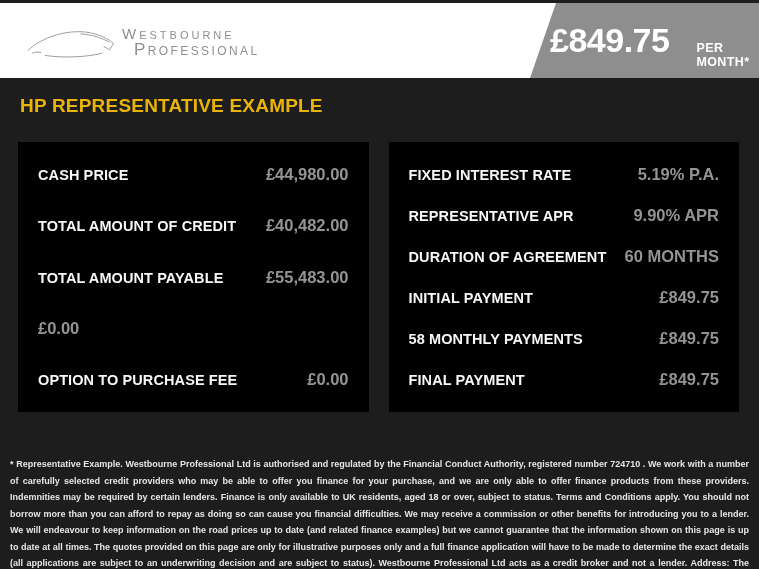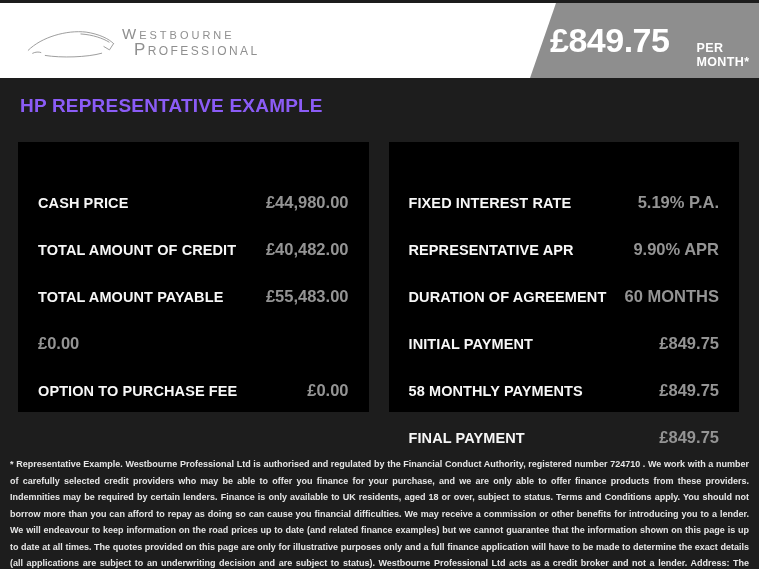--- a/index.html
+++ b/index.html
@@ -64,21 +64,21 @@
   .price-suffix {
     color: #ffffff;
     font-size: 12.5px;
     font-weight: 700;
     letter-spacing: 0.4px;
     margin-left: 27px;
   }
 
   
   .page-title {
-    color: #8b5cf6;
+    color: #eab308;
     font-size: 19px;
     font-weight: 700;
     letter-spacing: 0.2px;
     margin: 17px 0 25px 20px;
   }
 
   
   .panels {
     display: flex;
     gap: 20px;
@@ -103,21 +103,20 @@
     font-size: 14.5px;
     font-weight: 700;
     letter-spacing: 0.1px;
     white-space: nowrap;
   }
   .finance-value {
     color: #949494;
     font-size: 16.5px;
     font-weight: 700;
     white-space: nowrap;
-    margin-top: 28px;
   }
 
   
   .fine-print {
     color: #e6e6e6;
     font-size: 9px;
     font-weight: 700;
     line-height: 16.5px;
     text-align: justify;
     margin: 44px 10px 0 10px;

